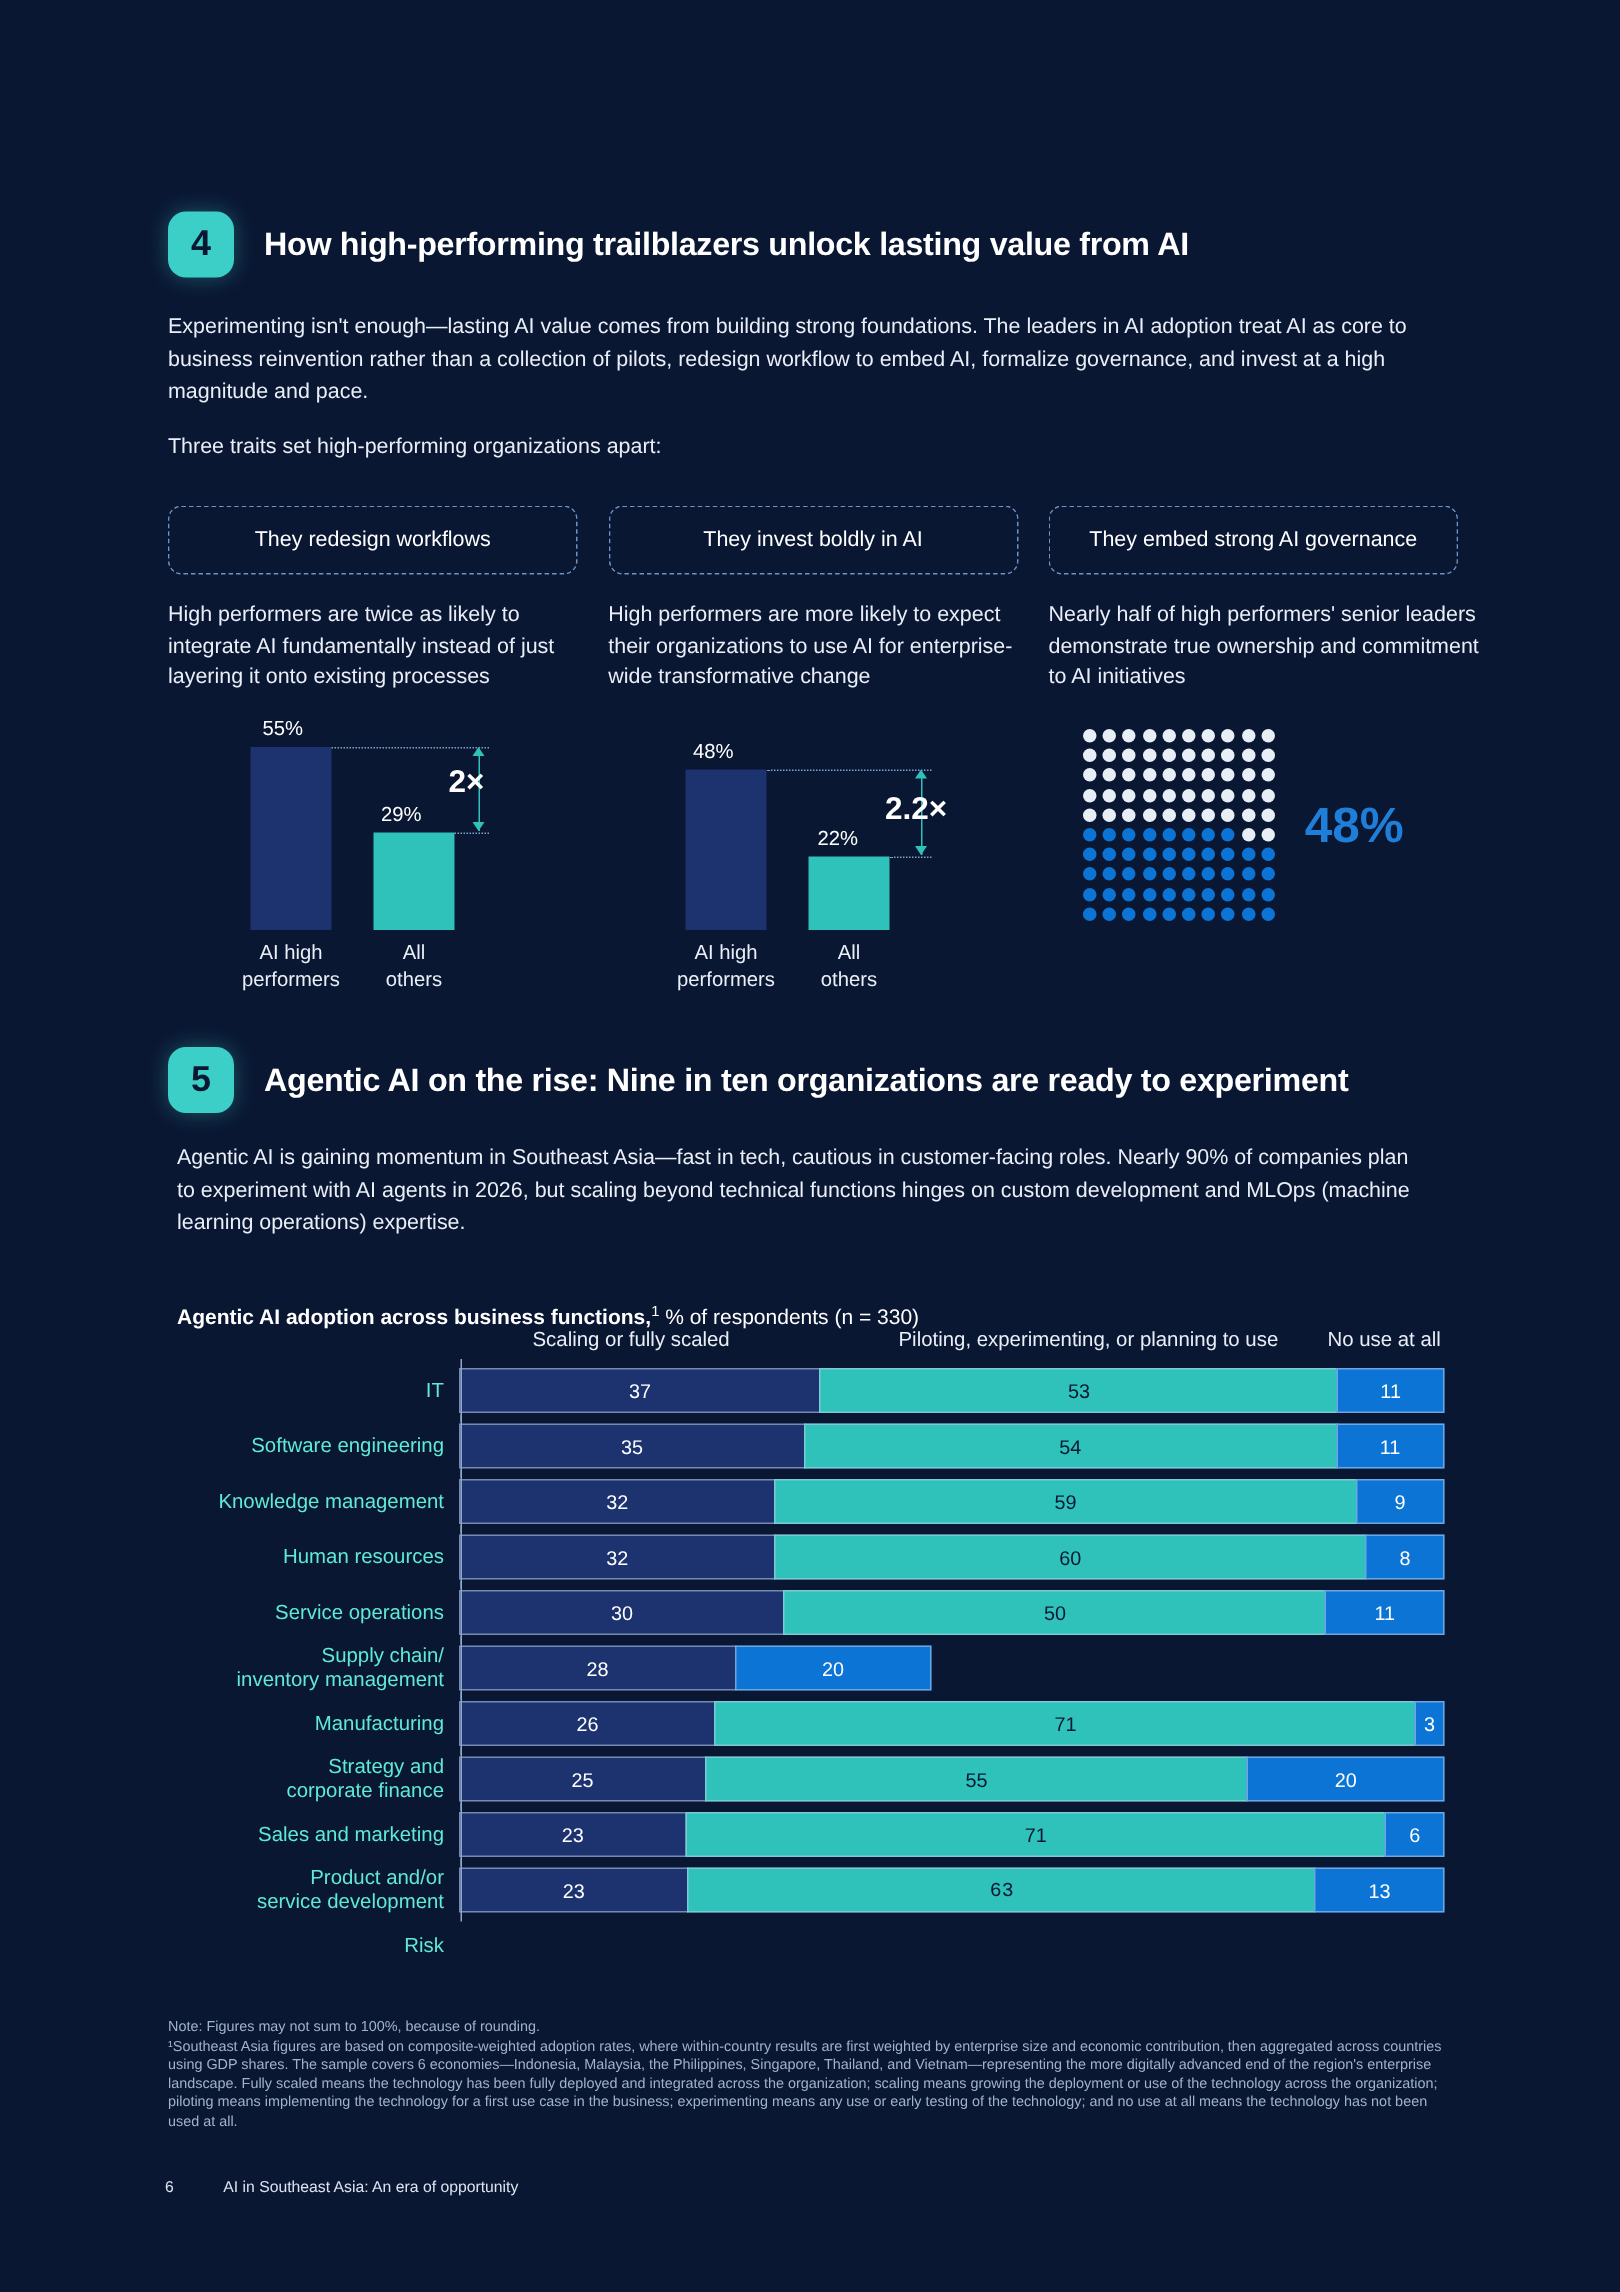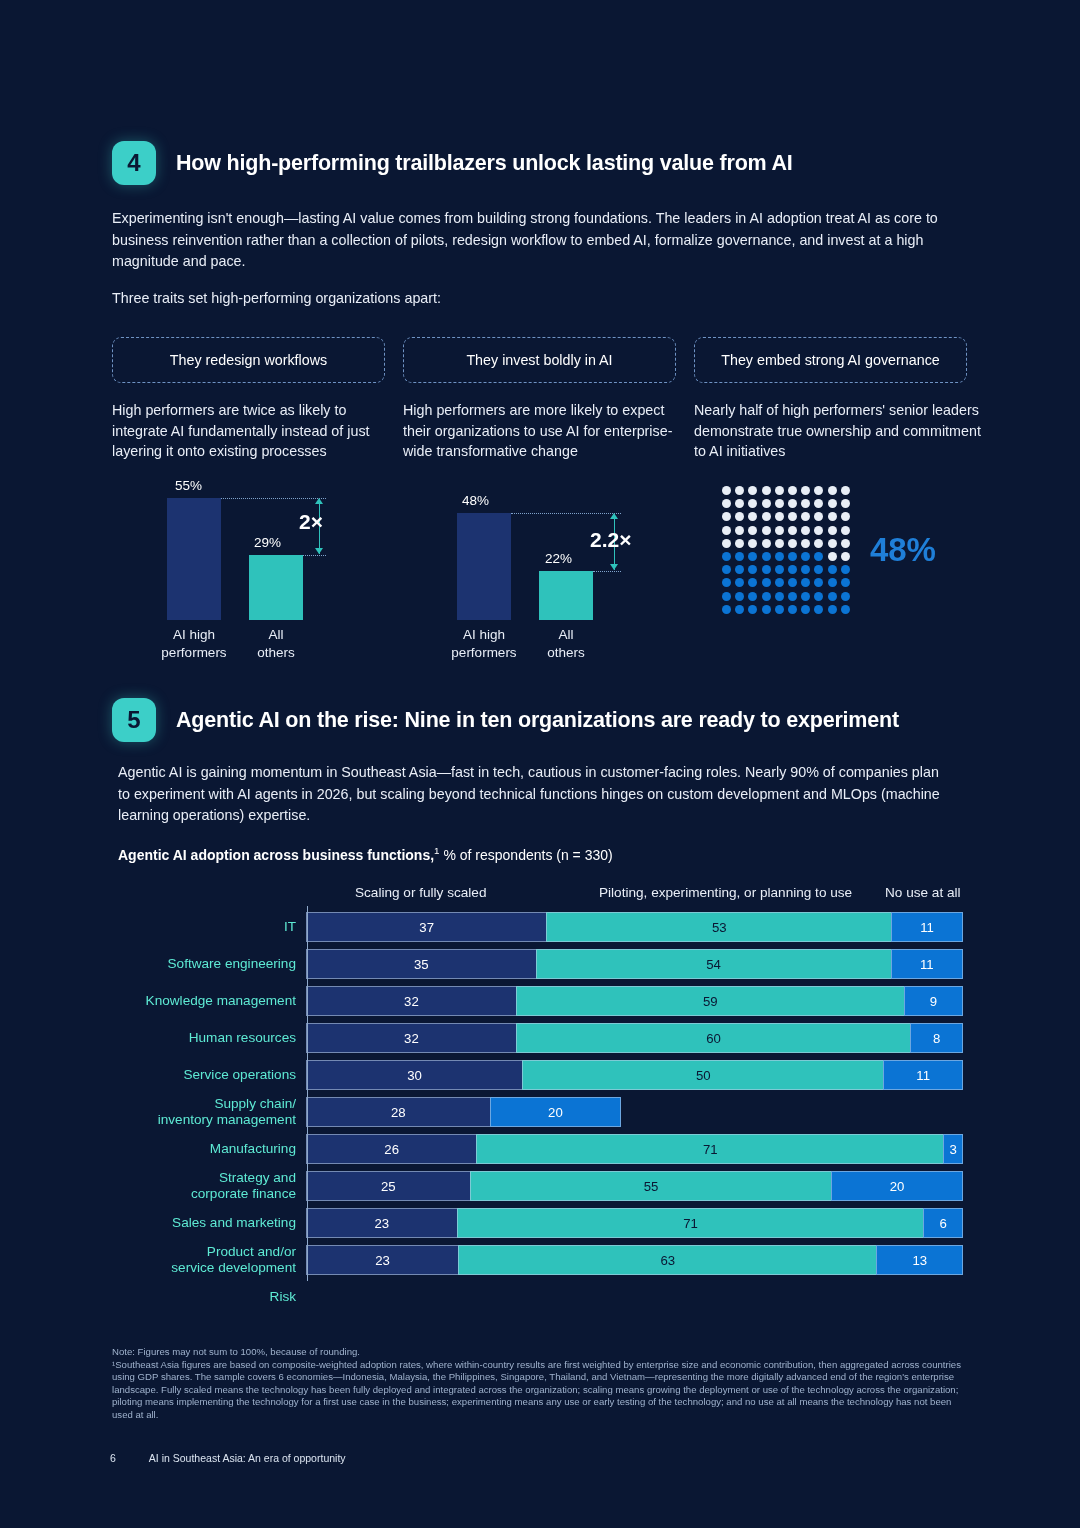--- a/index.html
+++ b/index.html
@@ -20,21 +20,21 @@
     font-size: 24px; font-weight: bold;
     display: flex; align-items: center; justify-content: center;
     flex: 0 0 auto;
     box-shadow: 0 0 14px rgba(60,207,200,.35);
   }
   .section-title { font-size: 21.5px; font-weight: bold; letter-spacing: -.2px; color: #ffffff; }
 
   .body-text { font-size: 14.3px; line-height: 21.5px; color: #e9eef7; }
 
   
-  .traits { display: flex; gap: 18px; }
+  .traits { display: flex; gap: 18px; justify-content: space-between; }
   .trait-col { width: 273px; }
   .trait-box {
     border: 1px dashed #6f93c4; border-radius: 9px;
     height: 46px; display: flex; align-items: center; justify-content: center;
     font-size: 14.3px; color: #ffffff; text-align: center; padding: 0 8px;
   }
   .trait-desc { margin-top: 17px; font-size: 14.3px; line-height: 20.5px; color: #e9eef7; }
 
   
   .minicharts { position: relative; height: 185px; }
@@ -58,21 +58,21 @@
   .ah-dn { border-left: 4px solid transparent; border-right: 4px solid transparent; border-top: 6px solid #2fc2bb; }
 
   
   .dotgrid { display: grid; grid-template-columns: repeat(10, 13.2px); grid-auto-rows: 13.2px; }
   .dot { width: 9px; height: 9px; border-radius: 50%; margin: 2px; }
   .dot.on { background: #0b74d4; }
   .dot.off { background: #e8eef6; }
   .dot-pct { font-size: 33px; font-weight: bold; color: #1f7fd8; }
 
   
-  .chart-kicker { font-size: 14px; }
+  .chart-kicker { font-size: 14px; margin-top: 24px; }
   .chart-kicker b { font-weight: bold; }
   .legend-row { position: relative; height: 24px; font-size: 13.6px; color: #e9eef7; }
   .legend-row span { position: absolute; white-space: nowrap; }
   .srow { display: flex; align-items: center; height: 30px; margin-bottom: 7px; }
   .srow-label {
     width: 197px; text-align: right; padding-right: 11px;
     font-size: 13.6px; line-height: 16.5px; color: #5eead4; white-space: pre-line;
   }
   .srow-track { position: relative; height: 30px; flex: 1 1 auto; display: flex; }
   .seg { height: 30px; display: flex; align-items: center; justify-content: center;
@@ -375,21 +375,21 @@
           <div class="seg s2" style="width: 71%;">71</div>
           <div class="seg s3" style="width: 6%;">6</div>
         </div>
       </div>
       <div class="srow">
         <div class="srow-label">Product and/or
 service development</div>
         <div class="srow-track">
           <div class="axis-line"></div>
           <div class="seg s1" style="width: 23.2323%;">23</div>
-          <div class="seg s2" style="width: 63.6364%;">63</div>
+          <div class="seg s2" style="width: 63.6364%; font-family: Liberation Mono, monospace;">63</div>
           <div class="seg s3" style="width: 13.1313%;">13</div>
         </div>
       </div>
       <div class="srow">
         <div class="srow-label">Risk</div>
       </div>
     </div>
 
   <div class="notes" style="position:absolute; left:112px; top:1346px; width:850px;">
     <p>Note: Figures may not sum to 100%, because of rounding.</p>

